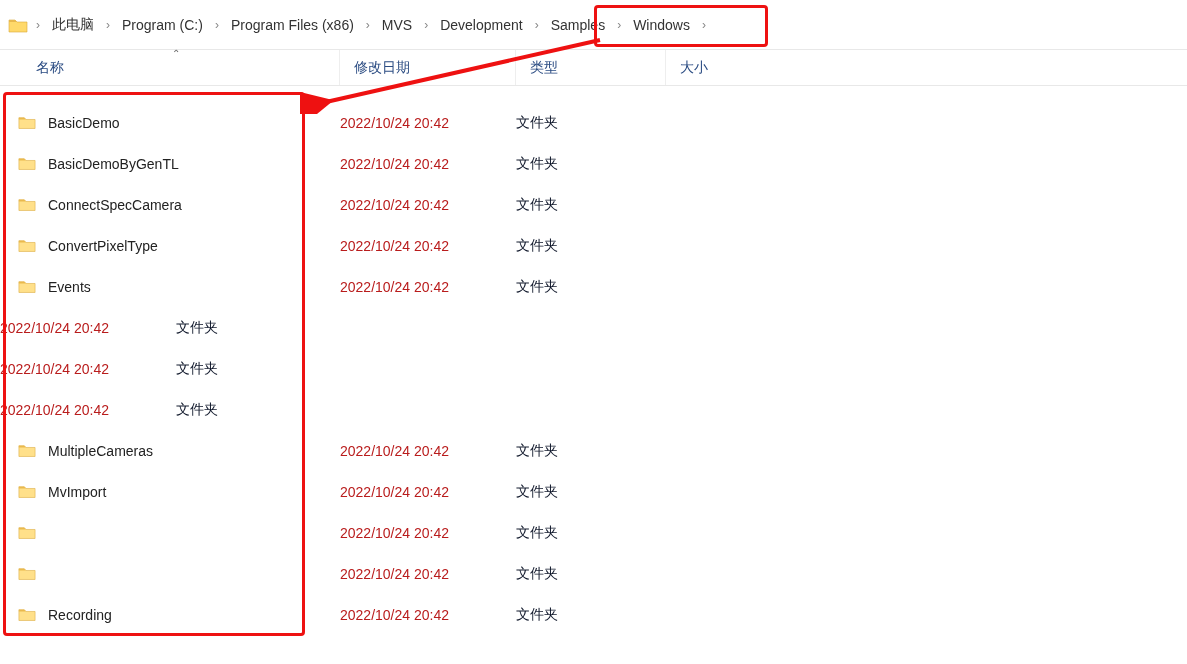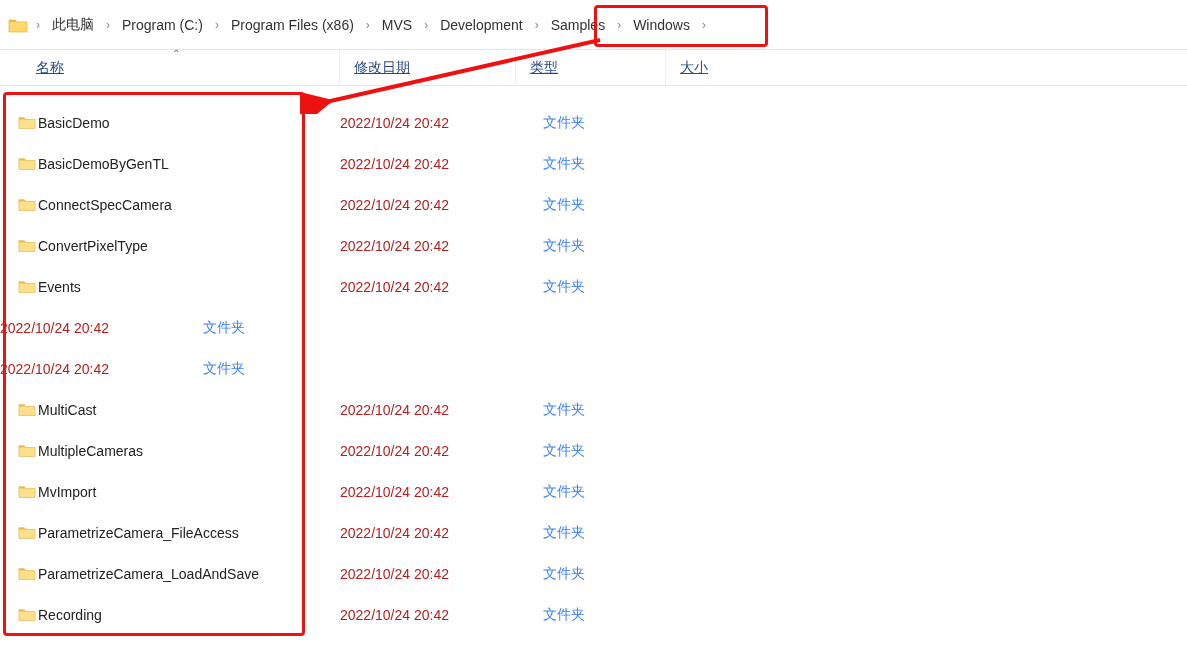--- a/index.html
+++ b/index.html
@@ -54,21 +54,20 @@
       color: #2a4b82;
       font-size: 14px;
       position: relative;
     }
     .columns-header .col {
       display: flex;
       align-items: center;
       height: 100%;
       padding-left: 14px;
       border-right: 1px solid #eee;
-      text-decoration: underline;
     }
     .col-name { width: 340px; padding-left: 36px !important; }
     .col-date { width: 176px; }
     .col-type { width: 150px; }
     .col-size { flex: 1; border-right: none !important; }
     .sort-caret {
       position: absolute;
       left: 172px;
       top: -2px;
       font-size: 10px;
@@ -80,32 +79,31 @@
     .file-row {
       display: flex;
       align-items: center;
       height: 41px;
       cursor: pointer;
     }
     .cell-name {
       width: 340px;
       display: flex;
       align-items: center;
-      gap: 2px;
+      gap: 12px;
       padding-left: 18px;
       color: #222;
     }
     .cell-date {
       width: 176px;
       color: #b91c1c;
     }
     .cell-type {
       width: 150px;
-      color: #3b82f6;
-      margin-left: 27px;
+      color: #0f172a;
     }
     .cell-size {
       flex: 1;
       color: #333;
     }
     .row-folder-icon {
       width: 18px;
       height: 15px;
       flex-shrink: 0;
     }
@@ -248,29 +246,20 @@
       <div class="cell-date">2022/10/24 20:42</div>
       <div class="cell-type">文件夹</div>
       <div class="cell-size"></div>
     </div>
     <div class="file-row">
       <div class="cell-date">2022/10/24 20:42</div>
       <div class="cell-type">文件夹</div>
       <div class="cell-size"></div>
     </div>
     <div class="file-row">
-      <div class="cell-name">
-        <span class="row-folder-icon">
-          <svg class="folder-svg" viewBox="0 0 20 16">
-            <path d="M1 3 L7 3 L9 5 L19 5 L19 15 L1 15 Z" fill="#ffe08a" stroke="#d9a93a" stroke-width="0.6"></path>
-            <path d="M1 3 L7 3 L9 5 L1 5 Z" fill="#e9b94d"></path>
-          </svg>
-        </span>
-        <span>MultiCast</span>
-      </div>
       <div class="cell-date">2022/10/24 20:42</div>
       <div class="cell-type">文件夹</div>
       <div class="cell-size"></div>
     </div>
     <div class="file-row">
       <div class="cell-name">
         <span class="row-folder-icon">
           <svg class="folder-svg" viewBox="0 0 20 16">
             <path d="M1 3 L7 3 L9 5 L19 5 L19 15 L1 15 Z" fill="#ffe08a" stroke="#d9a93a" stroke-width="0.6"></path>
             <path d="M1 3 L7 3 L9 5 L1 5 Z" fill="#e9b94d"></path>
@@ -297,35 +286,33 @@
       <div class="cell-size"></div>
     </div>
     <div class="file-row">
       <div class="cell-name">
         <span class="row-folder-icon">
           <svg class="folder-svg" viewBox="0 0 20 16">
             <path d="M1 3 L7 3 L9 5 L19 5 L19 15 L1 15 Z" fill="#ffe08a" stroke="#d9a93a" stroke-width="0.6"></path>
             <path d="M1 3 L7 3 L9 5 L1 5 Z" fill="#e9b94d"></path>
           </svg>
         </span>
-        <span>ParametrizeCamera_FileAccess</span>
-      </div>
-      <div class="cell-date">2022/10/24 20:42</div>
-      <div class="cell-type">文件夹</div>
-      <div class="cell-size"></div>
-    </div>
-    <div class="file-row">
-      <div class="cell-name">
-        <span class="row-folder-icon">
-          <svg class="folder-svg" viewBox="0 0 20 16">
-            <path d="M1 3 L7 3 L9 5 L19 5 L19 15 L1 15 Z" fill="#ffe08a" stroke="#d9a93a" stroke-width="0.6"></path>
-            <path d="M1 3 L7 3 L9 5 L1 5 Z" fill="#e9b94d"></path>
-          </svg>
-        </span>
-        <span>ParametrizeCamera_LoadAndSave</span>
+      </div>
+      <div class="cell-date">2022/10/24 20:42</div>
+      <div class="cell-type">文件夹</div>
+      <div class="cell-size"></div>
+    </div>
+    <div class="file-row">
+      <div class="cell-name">
+        <span class="row-folder-icon">
+          <svg class="folder-svg" viewBox="0 0 20 16">
+            <path d="M1 3 L7 3 L9 5 L19 5 L19 15 L1 15 Z" fill="#ffe08a" stroke="#d9a93a" stroke-width="0.6"></path>
+            <path d="M1 3 L7 3 L9 5 L1 5 Z" fill="#e9b94d"></path>
+          </svg>
+        </span>
       </div>
       <div class="cell-date">2022/10/24 20:42</div>
       <div class="cell-type">文件夹</div>
       <div class="cell-size"></div>
     </div>
     <div class="file-row">
       <div class="cell-name">
         <span class="row-folder-icon">
           <svg class="folder-svg" viewBox="0 0 20 16">
             <path d="M1 3 L7 3 L9 5 L19 5 L19 15 L1 15 Z" fill="#ffe08a" stroke="#d9a93a" stroke-width="0.6"></path>

